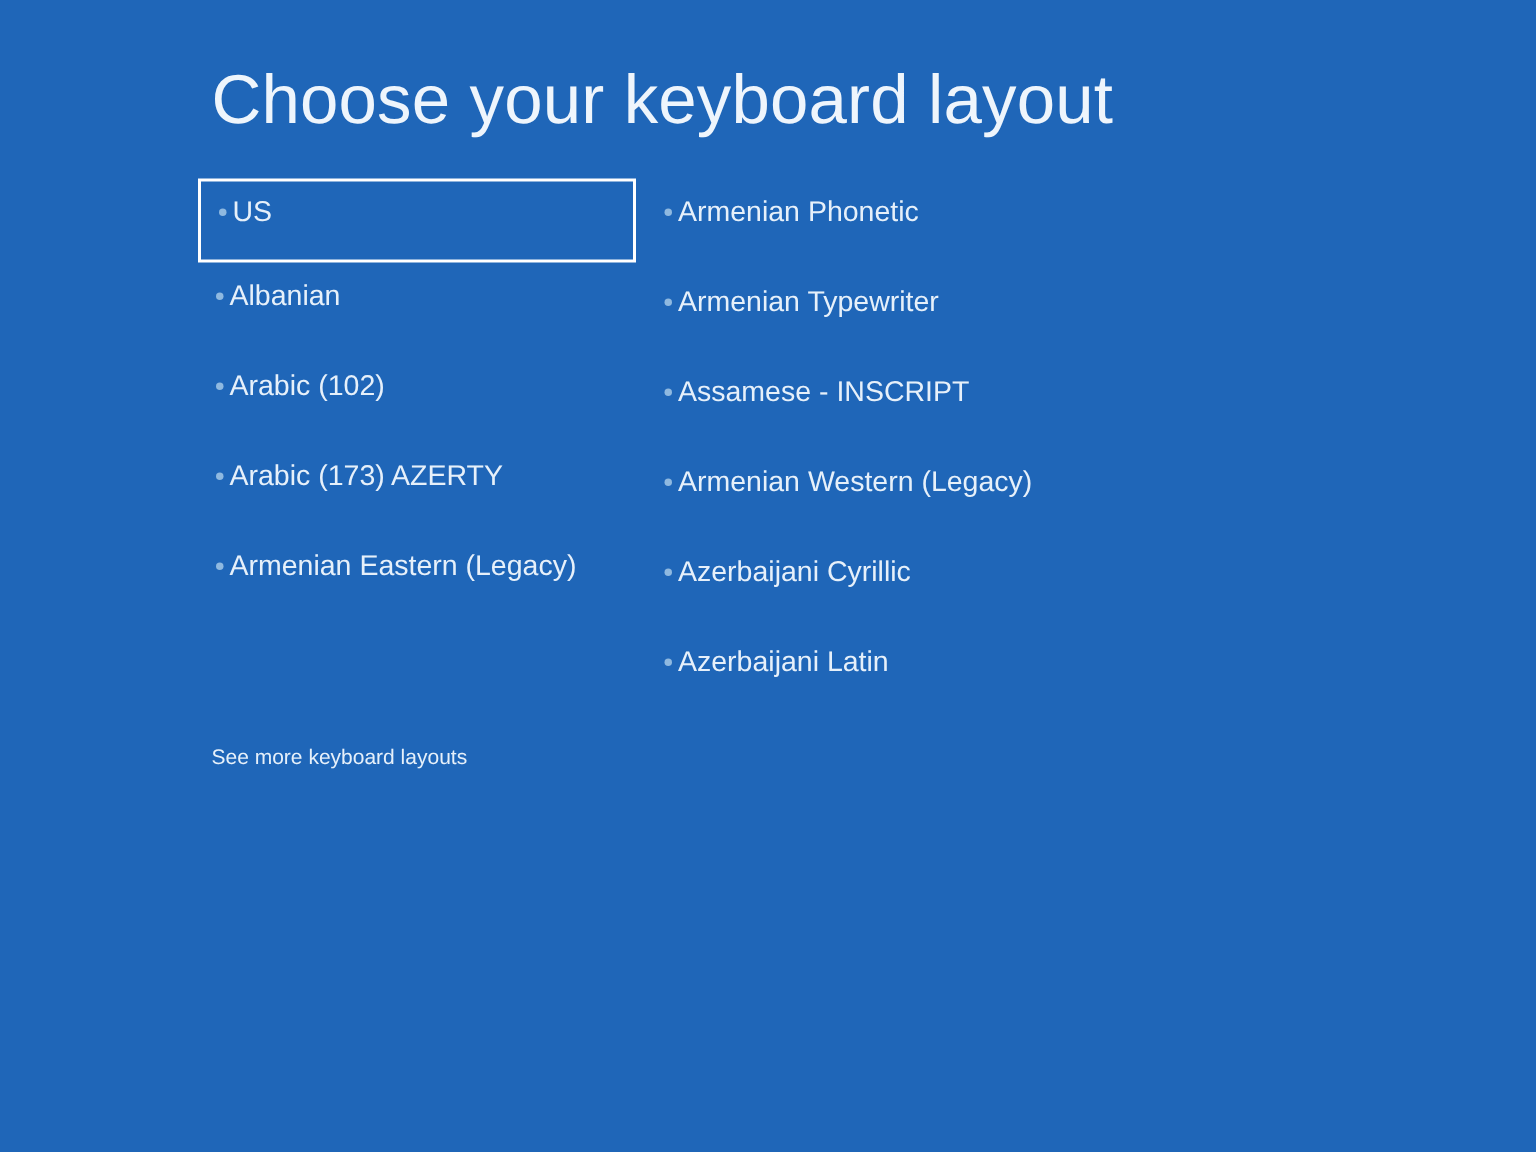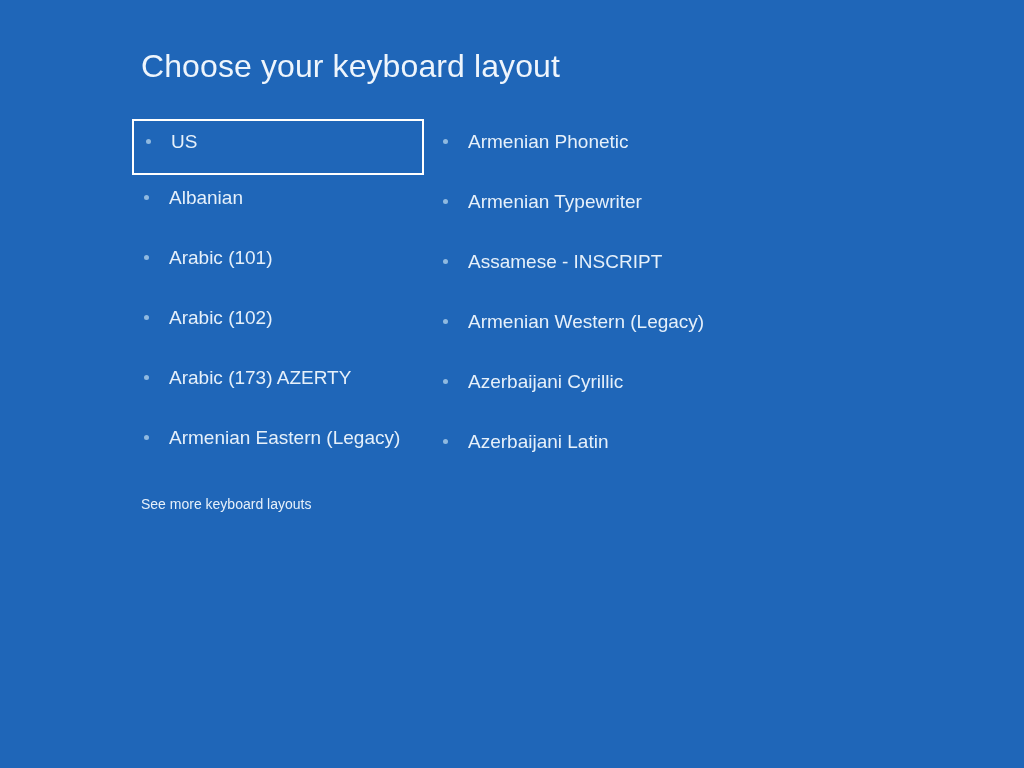--- a/index.html
+++ b/index.html
@@ -23,21 +23,21 @@
     height: 768px;
     background: #1f66b8;
     box-sizing: border-box;
   }
 
   
   #page-title {
     position: absolute;
     left: 141px;
     top: 40px;
-    font-size: 32px;
+    font-size: 46px;
     font-weight: 300;
     line-height: 52px;
     letter-spacing: 0.1px;
     color: #eef5fc;
     white-space: nowrap;
   }
 
   
   .column {
     position: absolute;
@@ -81,21 +81,21 @@
     background: #8fb9e0;
   }
 
   .layout-item.selected .bullet {
     margin-left: 12px;
     margin-top: 9px;
   }
 
   .layout-label {
     flex: 1 1 auto;
-    margin-left: 20px;
+    margin-left: 4px;
     font-size: 19px;
     font-weight: 300;
     line-height: 23px;
     color: #e6f0fa;
     white-space: nowrap;
   }
 
   
   #see-more-link {
     position: absolute;
@@ -121,24 +121,20 @@
     <div class="layout-item selected">
       <span class="bullet"></span>
       <span class="layout-label">US</span>
     </div>
 
     <div class="layout-item">
       <span class="bullet"></span>
       <span class="layout-label">Albanian</span>
     </div>
 
-    <div class="layout-item">
-      <span class="bullet"></span>
-      <span class="layout-label">Arabic (101)</span>
-    </div>
 
     <div class="layout-item">
       <span class="bullet"></span>
       <span class="layout-label">Arabic (102)</span>
     </div>
 
     <div class="layout-item">
       <span class="bullet"></span>
       <span class="layout-label">Arabic (173) AZERTY</span>
     </div>

